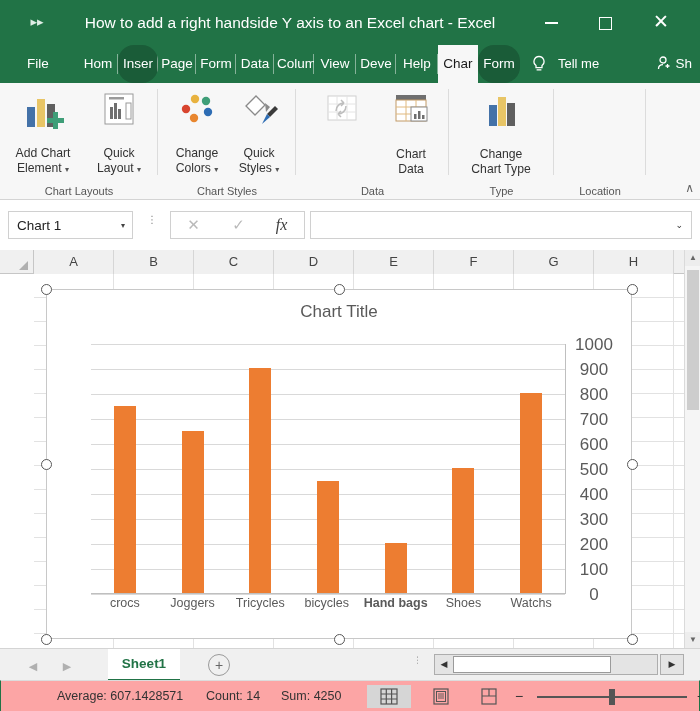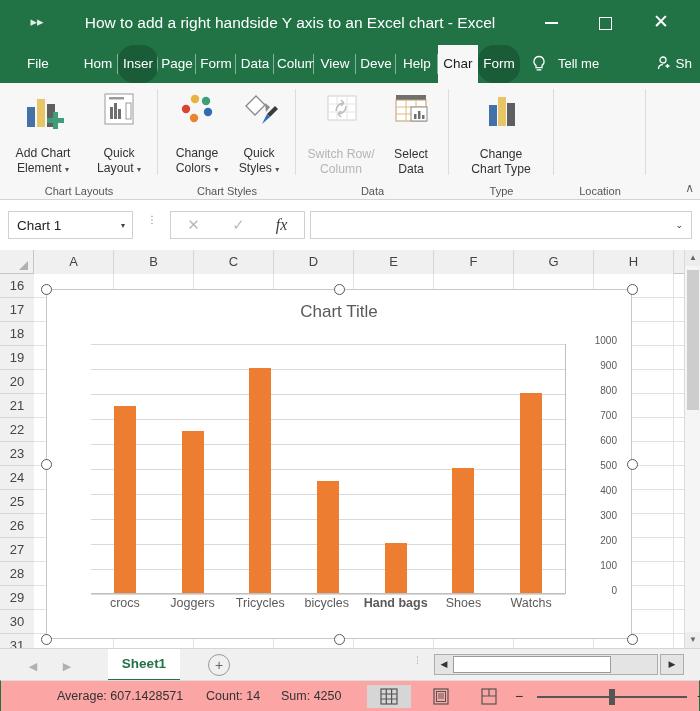--- a/index.html
+++ b/index.html
@@ -161,22 +161,22 @@
   }
   .charttitle {
     position:absolute; left:0; top:12px; width:100%; text-align:center;
     font-size:17px; color:#595959;
   }
   .plot { position:absolute; left:44px; top:54px; width:474px; height:250px; }
   .gl { position:absolute; left:0; width:100%; height:1px; background:#d9d9d9; }
   .axisline { position:absolute; left:0; bottom:0; width:100%; height:1px; background:#bfbfbf; }
   .bar { position:absolute; bottom:1px; background:#ED7D31; }
   .ytick {
-    position:absolute; right:0; width:46px; text-align:right;
-    font-size:10px; color:#5a5a5a;
+    position:absolute; right:0; width:46px; text-align:center;
+    font-size:17px; color:#5a5a5a;
   }
   .yaxisline { position:absolute; top:54px; left:518px; width:1px; height:250px; background:#bfbfbf; }
   .xlab {
     position:absolute; top:306px; text-align:center;
     font-size:12.5px; color:#5a5a5a; white-space:nowrap;
   }
   .handle {
     position:absolute; width:11px; height:11px; border-radius:50%;
     background:#fff; border:1.6px solid #585858;
   }
@@ -332,39 +332,35 @@
     <div class="rgroup" style="left:296px;width:153px;">
       <div class="ritem dim" style="left:6px;">
         <span class="ico">
           <svg width="44" height="40" viewBox="0 0 44 40">
             <rect x="9" y="5" width="28" height="24" fill="#fff" stroke="#d0d0d0"></rect>
             <path d="M9 13h28M9 21h28M18 5v24M28 5v24" stroke="#e4e4e4"></path>
             <path d="M17 20c0-5 4-8 8-8M25 12l-3-3M25 12l-3 3" fill="none" stroke="#bdbdbd" stroke-width="1.5"></path>
             <path d="M27 15c0 5-4 8-8 8M19 23l3 3M19 23l3-3" fill="none" stroke="#bdbdbd" stroke-width="1.5"></path>
           </svg>
         </span>
-        <span class="lbl">
-          <span>Switch Row/</span><br>
-          <span>Column</span>
-        </span>
       </div>
       <div class="ritem" style="left:76px;">
         <span class="ico">
           <svg width="44" height="40" viewBox="0 0 44 40">
             <rect x="7" y="4" width="30" height="5" fill="#6f6f6f"></rect>
             <rect x="7" y="9" width="30" height="21" fill="#fff" stroke="#c29a66"></rect>
             <path d="M7 16h30M7 23h30M17 9v21M27 9v21" stroke="#e0b97e"></path>
             <rect x="22" y="16" width="16" height="14" fill="#fff" stroke="#8a8a8a"></rect>
             <rect x="25" y="23" width="2.5" height="5" fill="#6f6f6f"></rect>
             <rect x="29" y="20" width="2.5" height="8" fill="#6f6f6f"></rect>
             <rect x="33" y="24" width="2.5" height="4" fill="#6f6f6f"></rect>
           </svg>
         </span>
         <span class="lbl">
-          <span>Select</span><br>
+          <span>Chart</span><br>
           <span>Data</span>
         </span>
       </div>
       <div class="glabel">Data</div>
       <div class="gdiv"></div>
     </div>
 
     <div class="rgroup" style="left:449px;width:105px;">
       <div class="ritem" style="left:13px;">
         <span class="ico">
@@ -416,40 +412,20 @@
           <div class="colcell" style="left: 34px; width: 80px;">A</div>
           <div class="colcell" style="left: 114px; width: 80px;">B</div>
           <div class="colcell" style="left: 194px; width: 80px;">C</div>
           <div class="colcell" style="left: 274px; width: 80px;">D</div>
           <div class="colcell" style="left: 354px; width: 80px;">E</div>
           <div class="colcell" style="left: 434px; width: 80px;">F</div>
           <div class="colcell" style="left: 514px; width: 80px;">G</div>
           <div class="colcell" style="left: 594px; width: 80px;">H</div>
         </div>
     </div>
-    <div class="rowhead">
-        <div id="rowcells">
-          <div class="rowcell" style="top: 0px;">16</div>
-          <div class="rowcell" style="top: 24px;">17</div>
-          <div class="rowcell" style="top: 48px;">18</div>
-          <div class="rowcell" style="top: 72px;">19</div>
-          <div class="rowcell" style="top: 96px;">20</div>
-          <div class="rowcell" style="top: 120px;">21</div>
-          <div class="rowcell" style="top: 144px;">22</div>
-          <div class="rowcell" style="top: 168px;">23</div>
-          <div class="rowcell" style="top: 192px;">24</div>
-          <div class="rowcell" style="top: 216px;">25</div>
-          <div class="rowcell" style="top: 240px;">26</div>
-          <div class="rowcell" style="top: 264px;">27</div>
-          <div class="rowcell" style="top: 288px;">28</div>
-          <div class="rowcell" style="top: 312px;">29</div>
-          <div class="rowcell" style="top: 336px;">30</div>
-          <div class="rowcell" style="top: 360px;">31</div>
-        </div>
-      </div>
     <div class="cells">
         <div id="gridlines">
           <div class="vline" style="left: 79px;"></div>
           <div class="vline" style="left: 159px;"></div>
           <div class="vline" style="left: 239px;"></div>
           <div class="vline" style="left: 319px;"></div>
           <div class="vline" style="left: 399px;"></div>
           <div class="vline" style="left: 479px;"></div>
           <div class="vline" style="left: 559px;"></div>
           <div class="vline" style="left: 639px;"></div>

